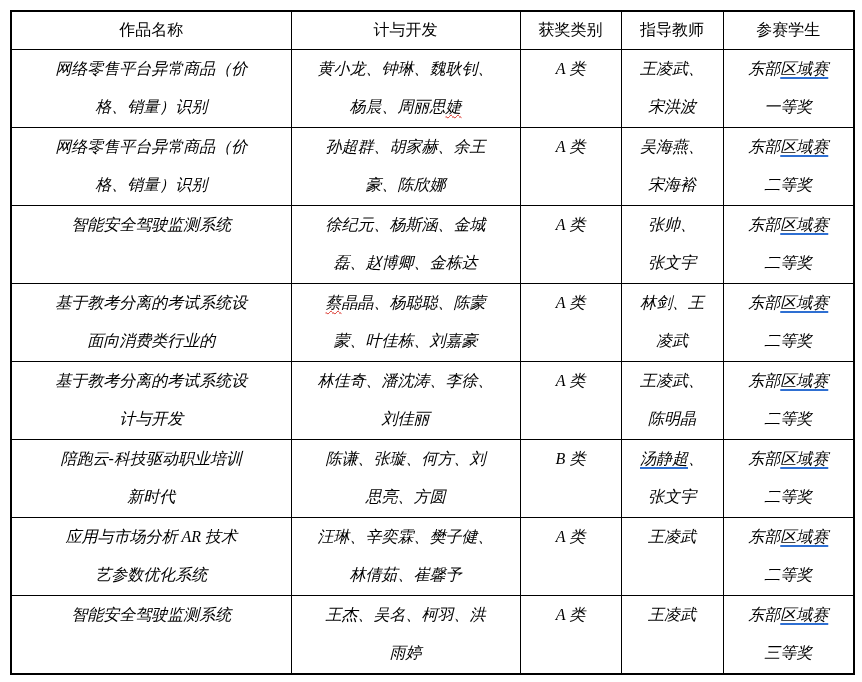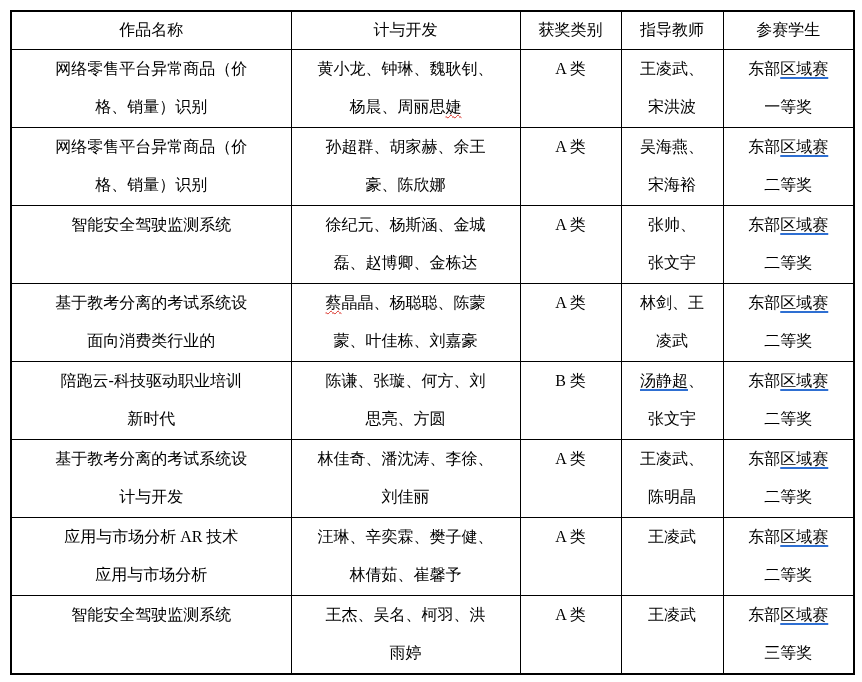--- a/index.html
+++ b/index.html
@@ -37,21 +37,21 @@
     padding: 0 2px;
     overflow: hidden;
   }
   table.awards thead tr { height: 38px; }
   table.awards thead th {
     vertical-align: middle;
     line-height: 36px;
     white-space: nowrap;
   }
   table.awards tbody tr { height: 78px; }
-  table.awards tbody td { line-height: 38.5px; }
+  table.awards tbody td { line-height: 38.5px; font-style: italic; }
   .line { white-space: nowrap; }
   col.c-work { width: 280px; }
   col.c-students { width: 229px; }
   col.c-category { width: 101px; }
   col.c-teachers { width: 102px; }
   col.c-award { width: 131px; }
   .u-blue {
     text-decoration-line: underline;
     text-decoration-style: solid;
     text-decoration-thickness: 2px;
@@ -164,20 +164,41 @@
             <div class="line"><span>林剑、王</span></div>
             <div class="line"><span>凌武</span></div>
           </td>
           <td>
             <div class="line"><span>东部</span><span class="u-blue">区域赛</span></div>
             <div class="line"><span>二等奖</span></div>
           </td>
         </tr>
         <tr>
           <td>
+            <div class="line"><span>基于教考分离的考试系统设</span></div>
+            <div class="line"><span>计与开发</span></div>
+          </td>
+          <td>
+            <div class="line"><span>林佳奇、潘沈涛、李徐、</span></div>
+            <div class="line"><span>刘佳丽</span></div>
+          </td>
+          <td>
+            <div class="line"><span>A 类</span></div>
+          </td>
+          <td>
+            <div class="line"><span>王凌武、</span></div>
+            <div class="line"><span>陈明晶</span></div>
+          </td>
+          <td>
+            <div class="line"><span>东部</span><span class="u-blue">区域赛</span></div>
+            <div class="line"><span>二等奖</span></div>
+          </td>
+        </tr>
+        <tr>
+          <td>
             <div class="line"><span>陪跑云-科技驱动职业培训</span></div>
             <div class="line"><span>新时代</span></div>
           </td>
           <td>
             <div class="line"><span>陈谦、张璇、何方、刘</span></div>
             <div class="line"><span>思亮、方圆</span></div>
           </td>
           <td>
             <div class="line"><span>B 类</span></div>
           </td>
@@ -185,43 +206,22 @@
             <div class="line"><span class="u-blue">汤静超</span><span>、</span></div>
             <div class="line"><span>张文宇</span></div>
           </td>
           <td>
             <div class="line"><span>东部</span><span class="u-blue">区域赛</span></div>
             <div class="line"><span>二等奖</span></div>
           </td>
         </tr>
         <tr>
           <td>
-            <div class="line"><span>基于教考分离的考试系统设</span></div>
-            <div class="line"><span>计与开发</span></div>
-          </td>
-          <td>
-            <div class="line"><span>林佳奇、潘沈涛、李徐、</span></div>
-            <div class="line"><span>刘佳丽</span></div>
-          </td>
-          <td>
-            <div class="line"><span>A 类</span></div>
-          </td>
-          <td>
-            <div class="line"><span>王凌武、</span></div>
-            <div class="line"><span>陈明晶</span></div>
-          </td>
-          <td>
-            <div class="line"><span>东部</span><span class="u-blue">区域赛</span></div>
-            <div class="line"><span>二等奖</span></div>
-          </td>
-        </tr>
-        <tr>
-          <td>
             <div class="line"><span>应用与市场分析 AR 技术</span></div>
-            <div class="line"><span>应用与市场分析</span></div>
+            <div class="line"><span>艺参数优化系统</span></div>
           </td>
           <td>
             <div class="line"><span>汪琳、辛奕霖、樊子健、</span></div>
             <div class="line"><span>林倩茹、崔馨予</span></div>
           </td>
           <td>
             <div class="line"><span>A 类</span></div>
           </td>
           <td>
             <div class="line"><span>王凌武</span></div>

